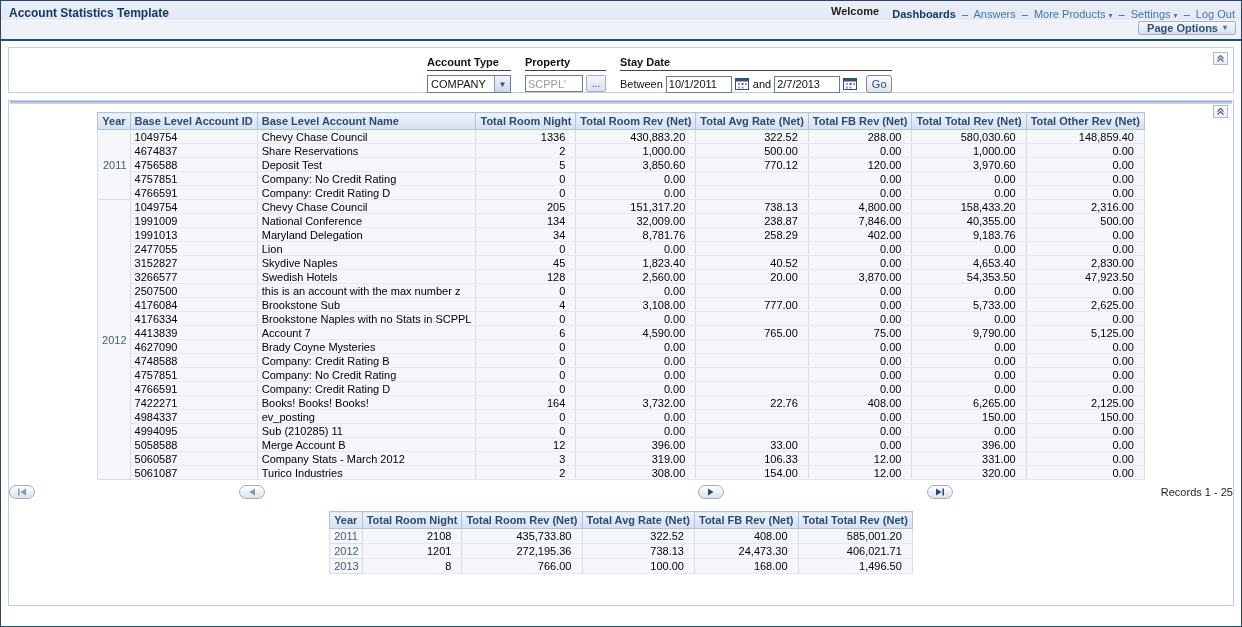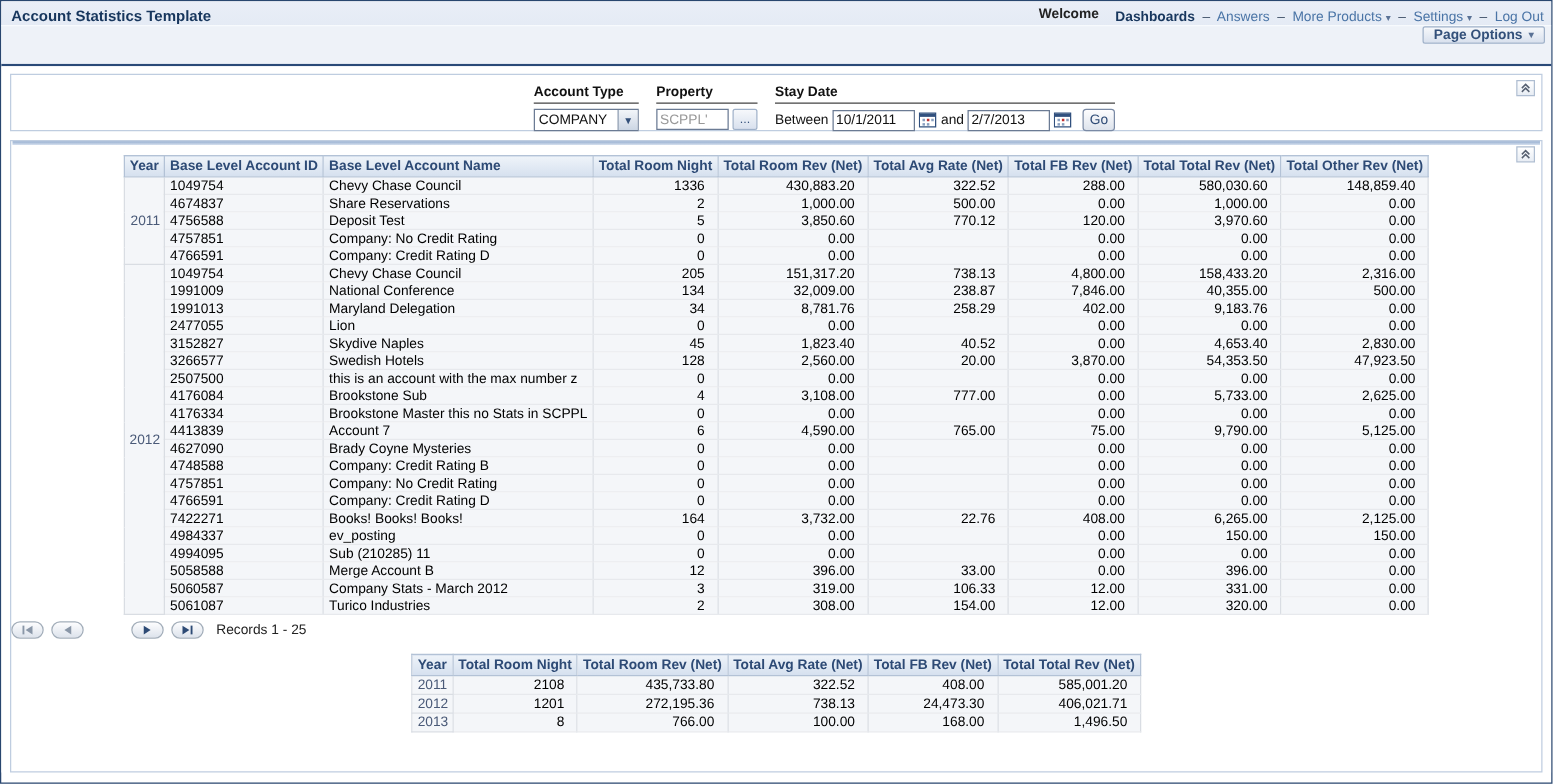--- a/index.html
+++ b/index.html
@@ -14,21 +14,21 @@
   
   .topbar { background: linear-gradient(#e9eef7, #dde5f1); }
   .topbar-row1 { height: 19px; display: flex; align-items: flex-end; position: relative; }
   .brand-title { color:#17365d; font-weight: bold; font-size: 12px; padding-left: 8px; }
   .welcome { position: absolute; left: 830px; top: 4px; font-weight: bold; color: #222; }
   .nav-links { margin-left: auto; padding-right: 6px; color: #44546a; white-space: nowrap; }
   .nav-links a { color: #4a74a6; text-decoration: none; cursor: pointer; }
   .nav-links a.strong { color: #17365d; font-weight: bold; }
   .nav-sep { color: #44546a; margin: 0 3px; }
   .caret { font-size: 8px; color: #5a7296; }
-  .topbar-row2 { height: 31px; background: #eef2f8; position: relative; border-top: 1px solid #f7fafd; }
+  .topbar-row2 { height: 19px; background: #eef2f8; position: relative; border-top: 1px solid #f7fafd; }
   .page-options-btn {
     position: absolute; right: 5px; top: 0px;
     height: 14px; padding: 0 8px;
     background: linear-gradient(#f6f8fb, #d9e1ee);
     border: 1px solid #9fb1c9; border-radius: 2px;
     color: #33507a; font-weight: bold; font-size: 11px; line-height: 12px;
     cursor: pointer; display: flex; align-items: center; gap: 5px;
   }
   .header-rule { height: 2px; background: #2a4a78; }
 
@@ -100,21 +100,21 @@
     color: #000;
   }
   .data-table { border: 1px solid #c6cdd6; }
   .data-table td.num { text-align: right; padding-right: 10px; }
   .data-table td.year-cell { color: #4a5a78; text-align: right; vertical-align: middle; padding-right: 3px; border-bottom: 1px solid #d9dde3; }
   .summary-table { margin: 12px auto 0 auto; }
   .summary-table td { height: 15px; }
   .summary-table td.year-cell { text-align: left; padding-left: 4px; vertical-align: middle; }
 
   
-  .pagination { display: flex; align-items: center; justify-content: flex-start; margin-top: 5px; }
+  .pagination { display: flex; align-items: center; justify-content: space-between; margin-top: 5px; }
   .pg-btn {
     width: 26px; height: 14px; border-radius: 7px;
     background: linear-gradient(#fdfdfe, #dde3ec);
     border: 1px solid #a3aeba;
     display: flex; align-items: center; justify-content: center;
     cursor: pointer; padding: 0;
   }
   .pg-btn + .pg-btn { margin-left: 6px; }
   .pg-gap { width: 38px; }
   .records-label { margin-left: 10px; color: #222; }
@@ -376,21 +376,21 @@
             <td class="txt">Brookstone Sub</td>
             <td class="num">4</td>
             <td class="num">3,108.00</td>
             <td class="num">777.00</td>
             <td class="num">0.00</td>
             <td class="num">5,733.00</td>
             <td class="num">2,625.00</td>
           </tr>
           <tr>
             <td class="txt">4176334</td>
-            <td class="txt">Brookstone Master this no Stats in SCPPL</td>
+            <td class="txt">Brookstone Naples with no Stats in SCPPL</td>
             <td class="num">0</td>
             <td class="num">0.00</td>
             <td class="num"></td>
             <td class="num">0.00</td>
             <td class="num">0.00</td>
             <td class="num">0.00</td>
           </tr>
           <tr>
             <td class="txt">4413839</td>
             <td class="txt">Account 7</td>

